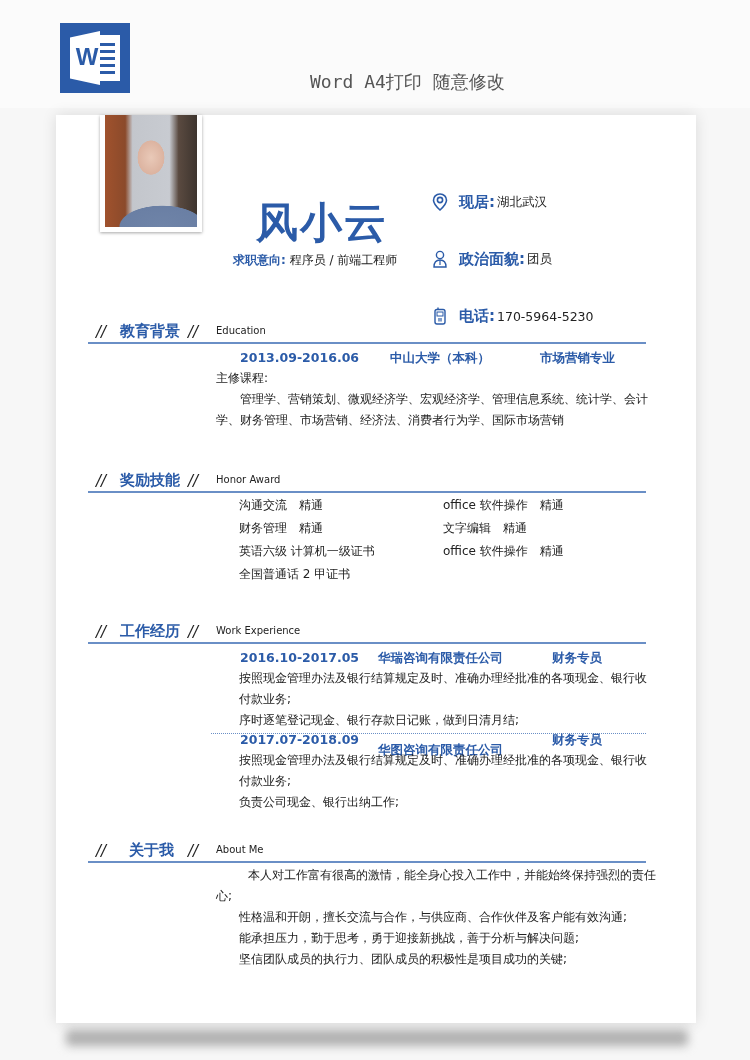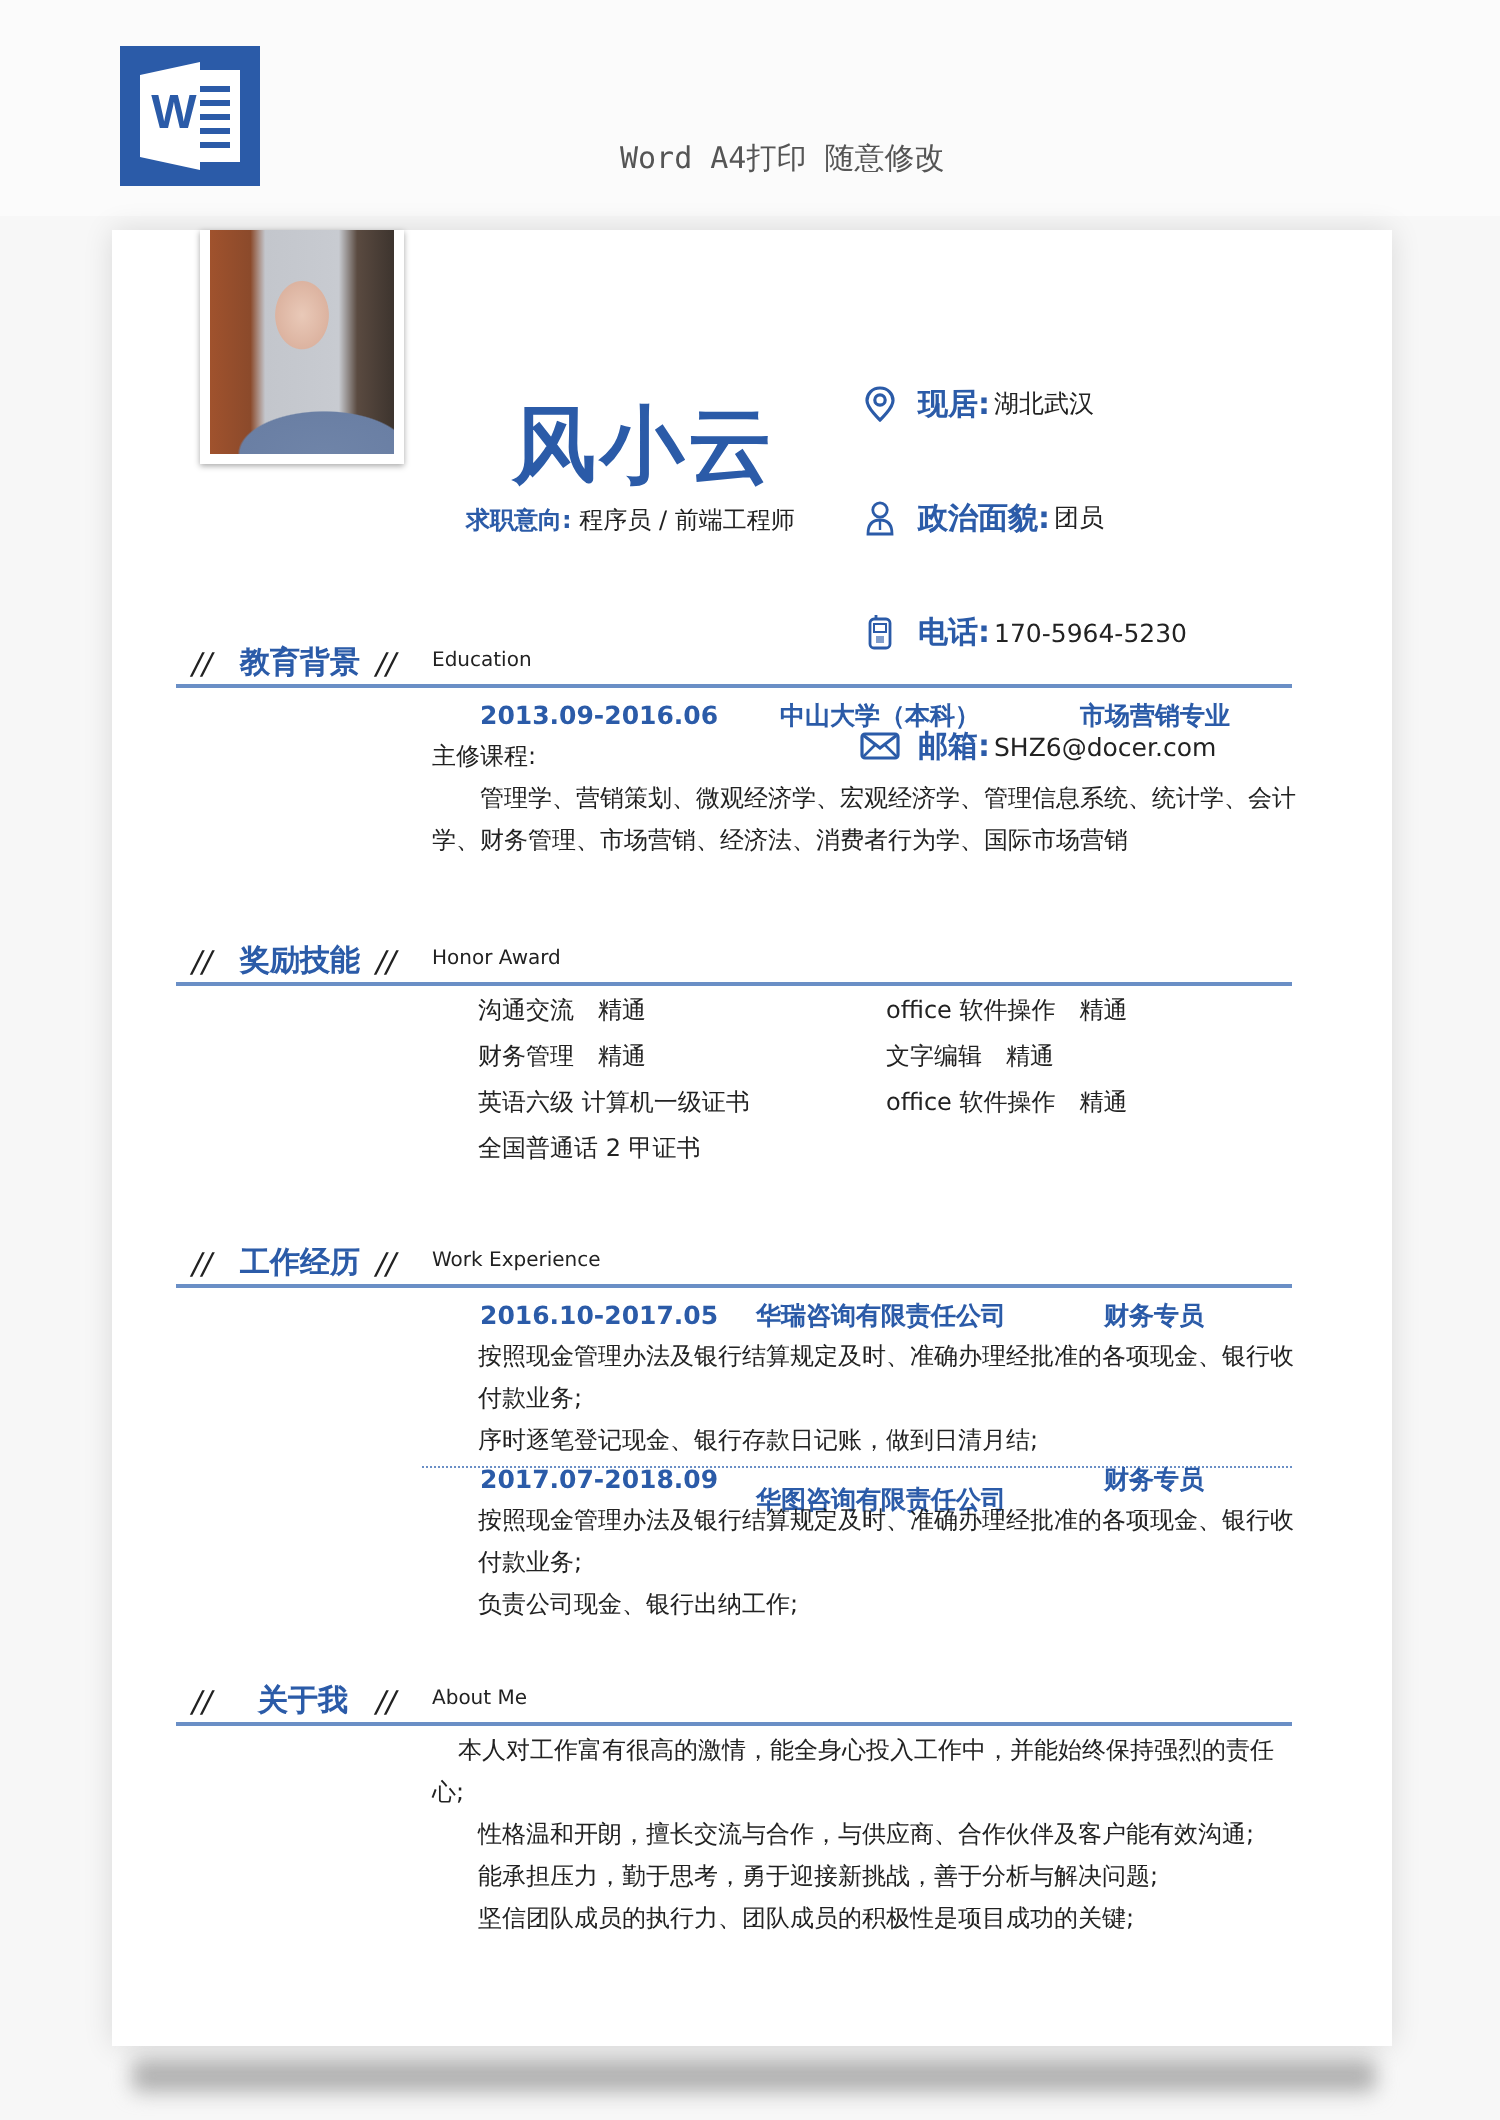--- a/index.html
+++ b/index.html
@@ -35,21 +35,21 @@
     position: absolute; left: 14px; top: 20px; width: 26px; text-align: center;
     font-family: "Liberation Sans", sans-serif; font-weight: bold; font-size: 24px;
     color: #2b5ba8; line-height: 28px;
   }
   .banner-title {
     position: absolute; left: 152px; top: 22px; font-size: 36px; color: #222;
     letter-spacing: 3px; white-space: nowrap; line-height: 48px;
     font-family: "DejaVu Sans", sans-serif;
   }
   .banner-sub {
-    position: absolute; left: 310px; top: 70px; font-size: 15px; color: #555;
+    position: absolute; left: 310px; top: 70px; font-size: 18px; color: #555;
     font-family: "DejaVu Sans Mono", monospace; white-space: nowrap;
   }
 
   
   .page-shadow {
     position: absolute; left: 66px; top: 1030px; width: 622px; height: 16px;
     background: #b0b0b0; filter: blur(5px); border-radius: 4px;
   }
   .page {
     position: absolute; left: 56px; top: 115px; width: 640px; height: 908px;
@@ -158,31 +158,20 @@
         <svg width="14" height="18" viewBox="0 0 14 18">
             <rect x="2" y="2.5" width="10" height="14.5" rx="2" fill="none" stroke="#2b5ba8" stroke-width="1.4"></rect>
             <line x1="5" y1="0.5" x2="5" y2="2.5" stroke="#2b5ba8" stroke-width="1.4"></line>
             <rect x="4" y="5" width="6" height="4" fill="none" stroke="#2b5ba8" stroke-width="1"></rect>
             <rect x="5" y="11" width="4" height="3.5" fill="#2b5ba8" opacity="0.6"></rect>
           </svg>
       </span>
       <span class="lbl">电话:</span>
       <span class="val">170-5964-5230</span>
     </div>
-    <div class="contact-row">
-      <span class="ico">
-        <svg width="20" height="16" viewBox="0 0 20 16">
-            <rect x="1" y="2" width="18" height="12" rx="1.5" fill="none" stroke="#2b5ba8" stroke-width="1.6"></rect>
-            <path d="M1.5 2.5 L10 9 L18.5 2.5" fill="none" stroke="#2b5ba8" stroke-width="1.6"></path>
-            <path d="M1.5 13.5 L7.5 7.5 M18.5 13.5 L12.5 7.5" stroke="#2b5ba8" stroke-width="1.3"></path>
-          </svg>
-      </span>
-      <span class="lbl">邮箱:</span>
-      <span class="val">SHZ6@docer.com</span>
-    </div>
   </div>
 
   <div class="section" style="top:205px;">
     <div class="sec-head">
       <span class="sl sl1">//</span>
       <span class="zh" style="left:32px;">教育背景</span>
       <span class="sl" style="left:100px;">//</span>
       <span class="en">Education</span>
     </div>
     <div class="body-text blue-bold" style="left:184px; top:27px;">2013.09-2016.06</div>
@@ -233,20 +222,20 @@
     <div class="body-text" style="left:183px; top:172px;">负责公司现金、银行出纳工作;</div>
   </div>
 
   <div class="section" style="top:724px;">
     <div class="sec-head">
       <span class="sl sl1">//</span>
       <span class="zh" style="left:41px;">关于我</span>
       <span class="sl" style="left:100px;">//</span>
       <span class="en">About Me</span>
     </div>
-    <div class="body-text" style="left:173px; top:26px;">本人对工作富有很高的激情，能全身心投入工作中，并能始终保持强烈的责任</div>
+    <div class="body-text" style="left:192px; top:26px;">本人对工作富有很高的激情，能全身心投入工作中，并能始终保持强烈的责任</div>
     <div class="body-text" style="left:160px; top:47px;">心;</div>
     <div class="body-text" style="left:183px; top:68px;">性格温和开朗，擅长交流与合作，与供应商、合作伙伴及客户能有效沟通;</div>
     <div class="body-text" style="left:183px; top:89px;">能承担压力，勤于思考，勇于迎接新挑战，善于分析与解决问题;</div>
     <div class="body-text" style="left:183px; top:110px;">坚信团队成员的执行力、团队成员的积极性是项目成功的关键;</div>
   </div>
 
 </div>
 
 </body></html>

